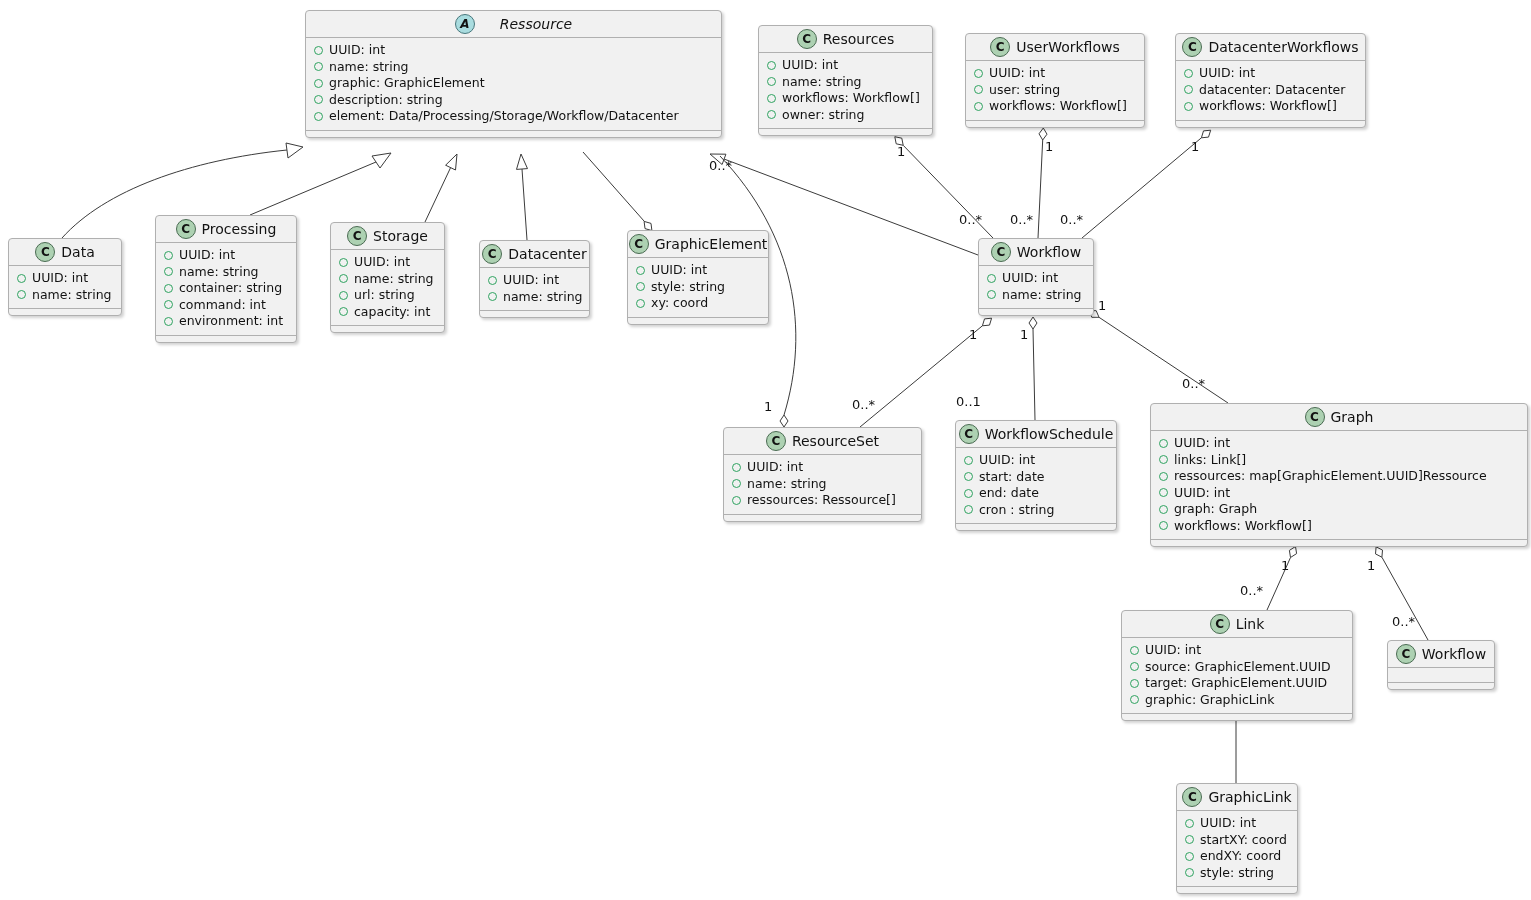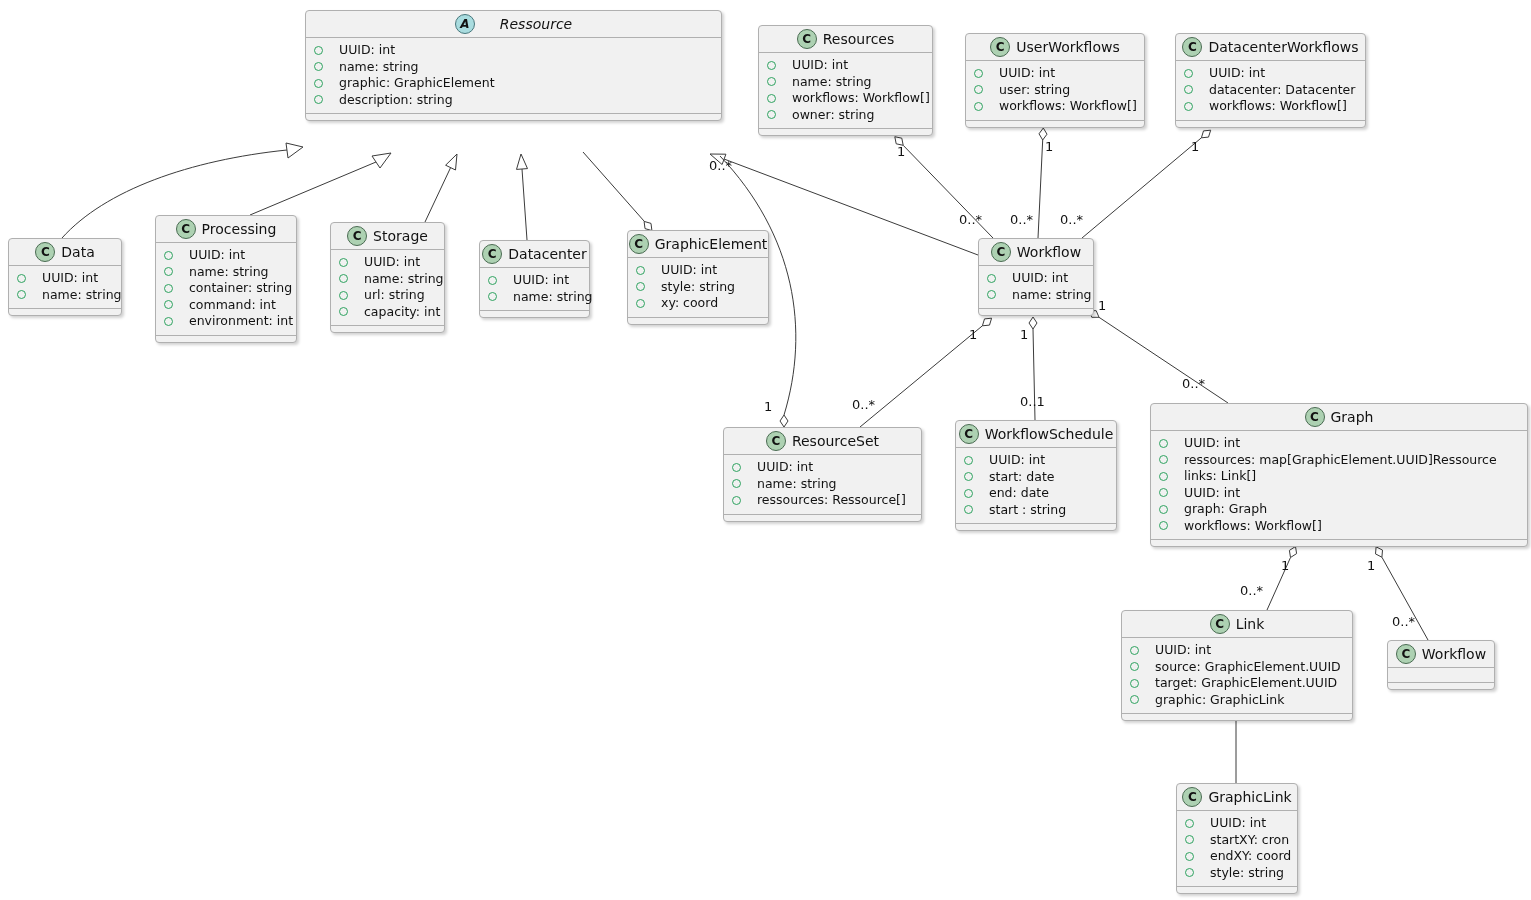--- a/index.html
+++ b/index.html
@@ -26,21 +26,21 @@
     width:20px;height:20px;border-radius:50%;flex:0 0 20px;
     display:flex;align-items:center;justify-content:center;
     font-size:12px;font-weight:bold;border:1px solid #4a6b52;box-sizing:border-box;
   }
   .spot.class{background:var(--spot-class,#ADD1B2);}
   .spot.abstract{background:var(--spot-abstract,#A9DCDF);font-style:italic;border-color:#48777c;}
   .attrs{
     padding:4px 8px 5px 8px;border-bottom:1px solid var(--box-border,#b0b0b0);
     min-height:5px;
   }
-  .attr-row{display:flex;align-items:center;gap:16px;line-height:16.5px;white-space:nowrap;}
+  .attr-row{display:flex;align-items:center;gap:6px;line-height:16.5px;white-space:nowrap;}
   .attr-row .field-icon{
     width:7px;height:7px;border-radius:50%;flex:0 0 7px;
     border:1.5px solid var(--field-icon,#2FA360);box-sizing:content-box;background:transparent;
   }
   .attr-row .attr-text{font-size:12.5px;}
   .methods{height:6px;}
   .mult{position:absolute;z-index:3;font-size:13px;color:#121212;white-space:nowrap;}
 </style>
 </head>
 <body>
@@ -119,21 +119,21 @@
   <span class="mult" style="left:959px;top:212px">0..*</span>
   <span class="mult" style="left:1045px;top:139px">1</span>
   <span class="mult" style="left:1010px;top:212px">0..*</span>
   <span class="mult" style="left:1191px;top:139px">1</span>
   <span class="mult" style="left:1060px;top:212px">0..*</span>
   <span class="mult" style="left:764px;top:399px">1</span>
   <span class="mult" style="left:709px;top:158px">0..*</span>
   <span class="mult" style="left:969px;top:327px">1</span>
   <span class="mult" style="left:852px;top:397px">0..*</span>
   <span class="mult" style="left:1020px;top:327px">1</span>
-  <span class="mult" style="left:1020px;top:394px">0..1</span>
+  <span class="mult" style="left:956px;top:394px">0..1</span>
   <span class="mult" style="left:1098px;top:298px">1</span>
   <span class="mult" style="left:1182px;top:376px">0..*</span>
   <span class="mult" style="left:1281px;top:558px">1</span>
   <span class="mult" style="left:1240px;top:583px">0..*</span>
   <span class="mult" style="left:1367px;top:558px">1</span>
   <span class="mult" style="left:1392px;top:614px">0..*</span>
 
   <div class="class-box" style="left:305px;top:10px;width:415px">
     <div class="class-title abstract">
       <span class="spot abstract">A</span>
@@ -149,20 +149,24 @@
           <span class="attr-text">name: string</span>
         </div>
         <div class="attr-row">
           <span class="field-icon"></span>
           <span class="attr-text">graphic: GraphicElement</span>
         </div>
         <div class="attr-row">
           <span class="field-icon"></span>
           <span class="attr-text">description: string</span>
         </div>
+        <div class="attr-row">
+          <span class="field-icon"></span>
+          <span class="attr-text">element: Data/Processing/Storage/Workflow/Datacenter</span>
+        </div>
       </div>
     <div class="methods"></div>
   </div>
 
   <div class="class-box" style="left:758px;top:25px;width:173px">
     <div class="class-title">
       <span class="spot class">C</span>
       <span class="class-name">Resources</span>
     </div>
     <div class="attrs">
@@ -397,46 +401,46 @@
         <div class="attr-row">
           <span class="field-icon"></span>
           <span class="attr-text">start: date</span>
         </div>
         <div class="attr-row">
           <span class="field-icon"></span>
           <span class="attr-text">end: date</span>
         </div>
         <div class="attr-row">
           <span class="field-icon"></span>
-          <span class="attr-text">start : string</span>
+          <span class="attr-text">cron : string</span>
         </div>
       </div>
     <div class="methods"></div>
   </div>
 
   <div class="class-box" style="left:1150px;top:403px;width:376px">
     <div class="class-title">
       <span class="spot class">C</span>
       <span class="class-name">Graph</span>
     </div>
     <div class="attrs">
         <div class="attr-row">
           <span class="field-icon"></span>
           <span class="attr-text">UUID: int</span>
         </div>
         <div class="attr-row">
           <span class="field-icon"></span>
+          <span class="attr-text">links: Link[]</span>
+        </div>
+        <div class="attr-row">
+          <span class="field-icon"></span>
           <span class="attr-text">ressources: map[GraphicElement.UUID]Ressource</span>
         </div>
         <div class="attr-row">
           <span class="field-icon"></span>
-          <span class="attr-text">links: Link[]</span>
-        </div>
-        <div class="attr-row">
-          <span class="field-icon"></span>
           <span class="attr-text">UUID: int</span>
         </div>
         <div class="attr-row">
           <span class="field-icon"></span>
           <span class="attr-text">graph: Graph</span>
         </div>
         <div class="attr-row">
           <span class="field-icon"></span>
           <span class="attr-text">workflows: Workflow[]</span>
         </div>
@@ -484,21 +488,21 @@
       <span class="spot class">C</span>
       <span class="class-name">GraphicLink</span>
     </div>
     <div class="attrs">
         <div class="attr-row">
           <span class="field-icon"></span>
           <span class="attr-text">UUID: int</span>
         </div>
         <div class="attr-row">
           <span class="field-icon"></span>
-          <span class="attr-text">startXY: cron</span>
+          <span class="attr-text">startXY: coord</span>
         </div>
         <div class="attr-row">
           <span class="field-icon"></span>
           <span class="attr-text">endXY: coord</span>
         </div>
         <div class="attr-row">
           <span class="field-icon"></span>
           <span class="attr-text">style: string</span>
         </div>
       </div>

